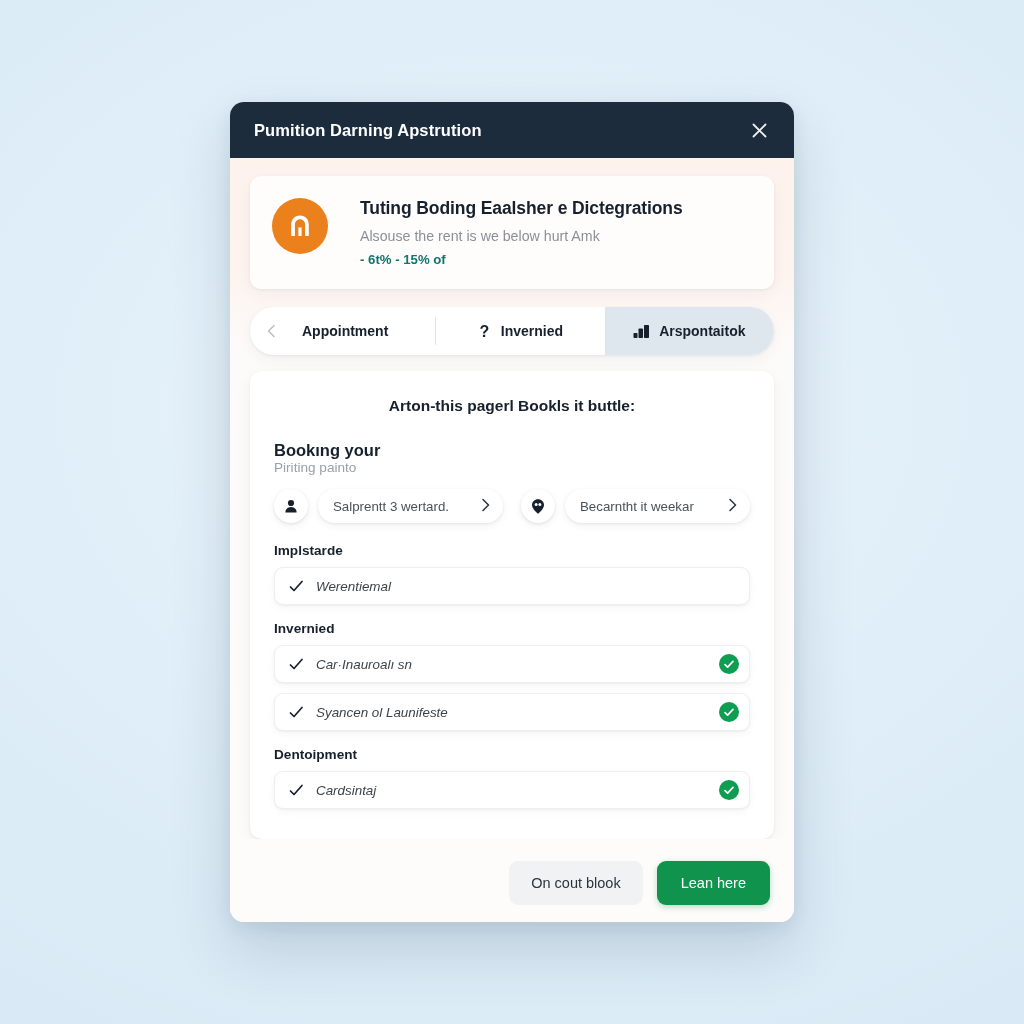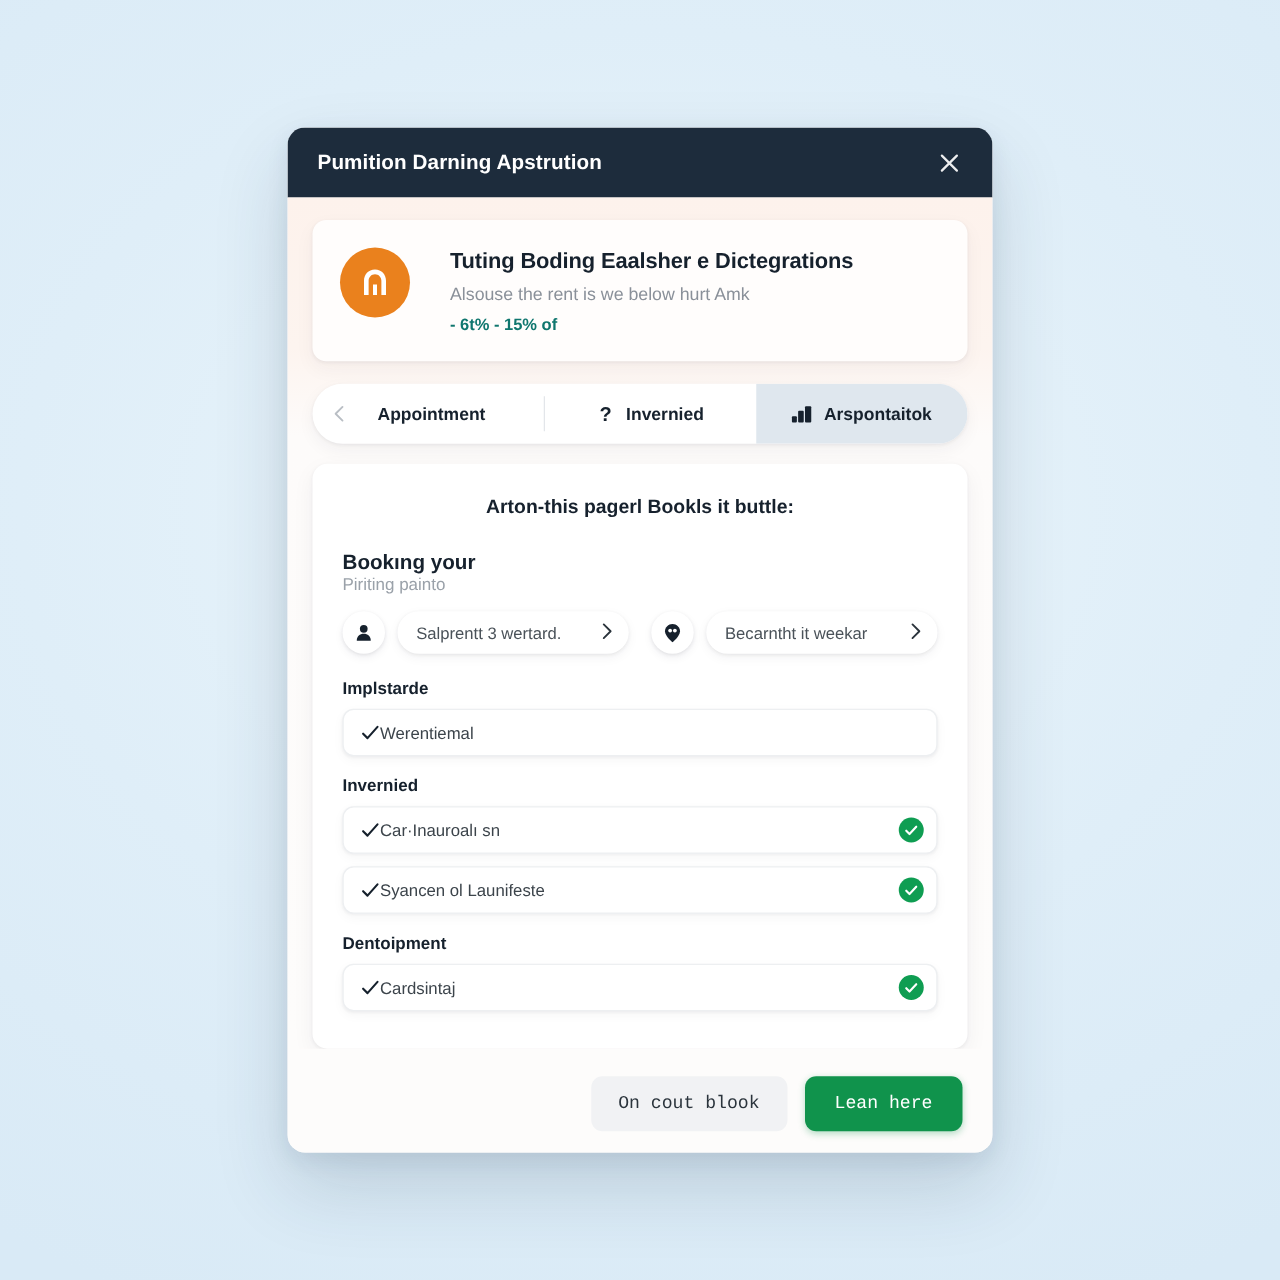--- a/index.html
+++ b/index.html
@@ -232,21 +232,23 @@
   .field-row {
     height: 38px;
     border-radius: 9px;
     background: #ffffff;
     border: 1px solid #edeff1;
     box-shadow: 0 1px 2px rgba(40,40,60,0.05), 0 3px 9px rgba(40,40,60,0.04);
     display: flex;
     align-items: center;
     padding: 0 10px 0 14px;
     margin-bottom: 10px;
+    gap: 12px;
     cursor: pointer;
+    font-style: italic;
   }
   .field-row:last-child { margin-bottom: 0; }
   .field-check { flex: 0 0 auto; display: flex; align-items: center; }
   .field-text {
     flex: 1 1 auto;
     font-size: 13.4px;
     color: #3c444b;
     white-space: nowrap;
     overflow: hidden;
     text-overflow: ellipsis;
@@ -268,21 +270,21 @@
     padding: 22px 24px 26px 24px;
     display: flex;
     justify-content: flex-end;
     align-items: center;
     gap: 14px;
   }
   .btn {
     height: 44px;
     border-radius: 9px;
     border: none;
-    font-family: Liberation Mono, monospace;
+    font-family: Liberation Sans, sans-serif;
     font-size: 14.5px;
     cursor: pointer;
     padding: 0 22px;
   }
   .btn-secondary {
     background: #f1f2f4;
     color: #2b343c;
   }
   .btn-primary {
     background: #10934c;

